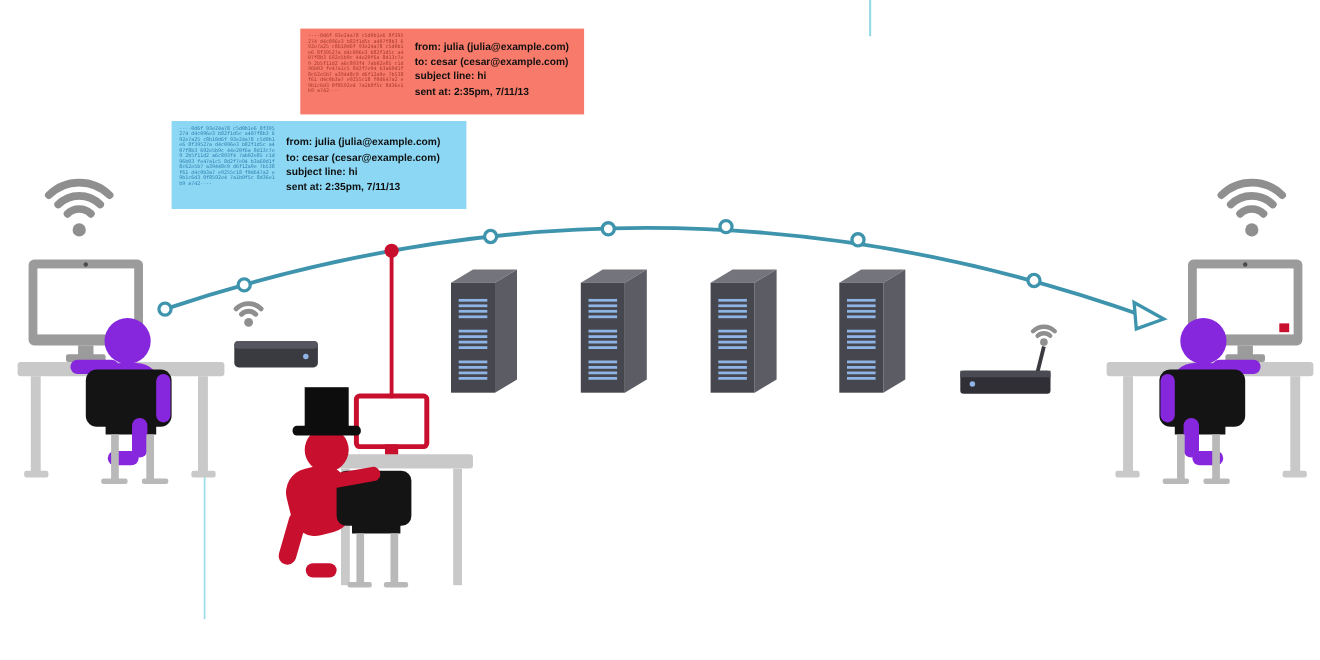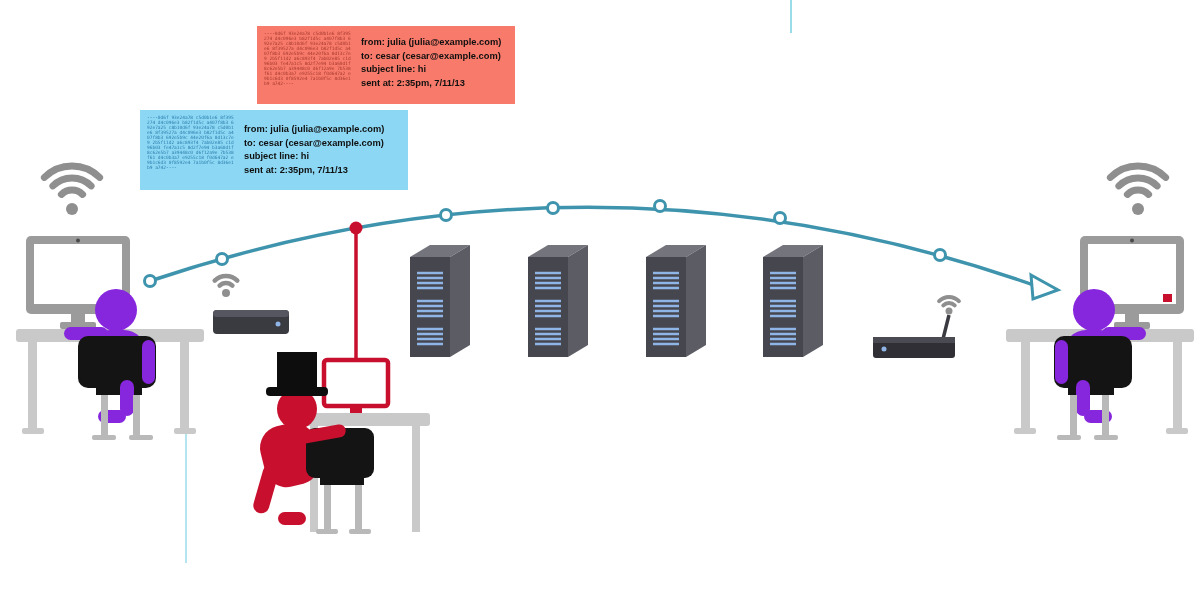--- a/index.html
+++ b/index.html
@@ -1,20 +1,20 @@
 <!DOCTYPE html>
 <html><head>
 <meta charset="utf-8">
 <style>
   * { margin:0; padding:0; box-sizing:border-box; }
   html,body { background:#ffffff; }
   body { font-family:"Liberation Sans", sans-serif; }
   .stage { position:relative; width:1200px; height:600px; background:#ffffff; overflow:hidden; }
   .stage svg { position:absolute; left:0; top:0; }
-  .card { position:absolute; display:flex; z-index:5; }
+  .card { position:absolute; display:flex; z-index:5;margin-left:16px; }
   .card-red  { left:257px; top:26px;  width:258px; height:78px; background:#f87a6a; }
   .card-blue { left:140px; top:110px; width:268px; height:80px; background:#8bd7f4; }
   .raw {
     width:100px; padding:5px 4px 5px 7px;
     font-family:"DejaVu Sans Mono", monospace;
     font-size:4.5px; line-height:5px; letter-spacing:0;
     word-break:break-all; overflow:hidden;
   }
   .card-red  .raw { color:#a63a2f; }
   .card-blue .raw { color:#2e7fae; }

